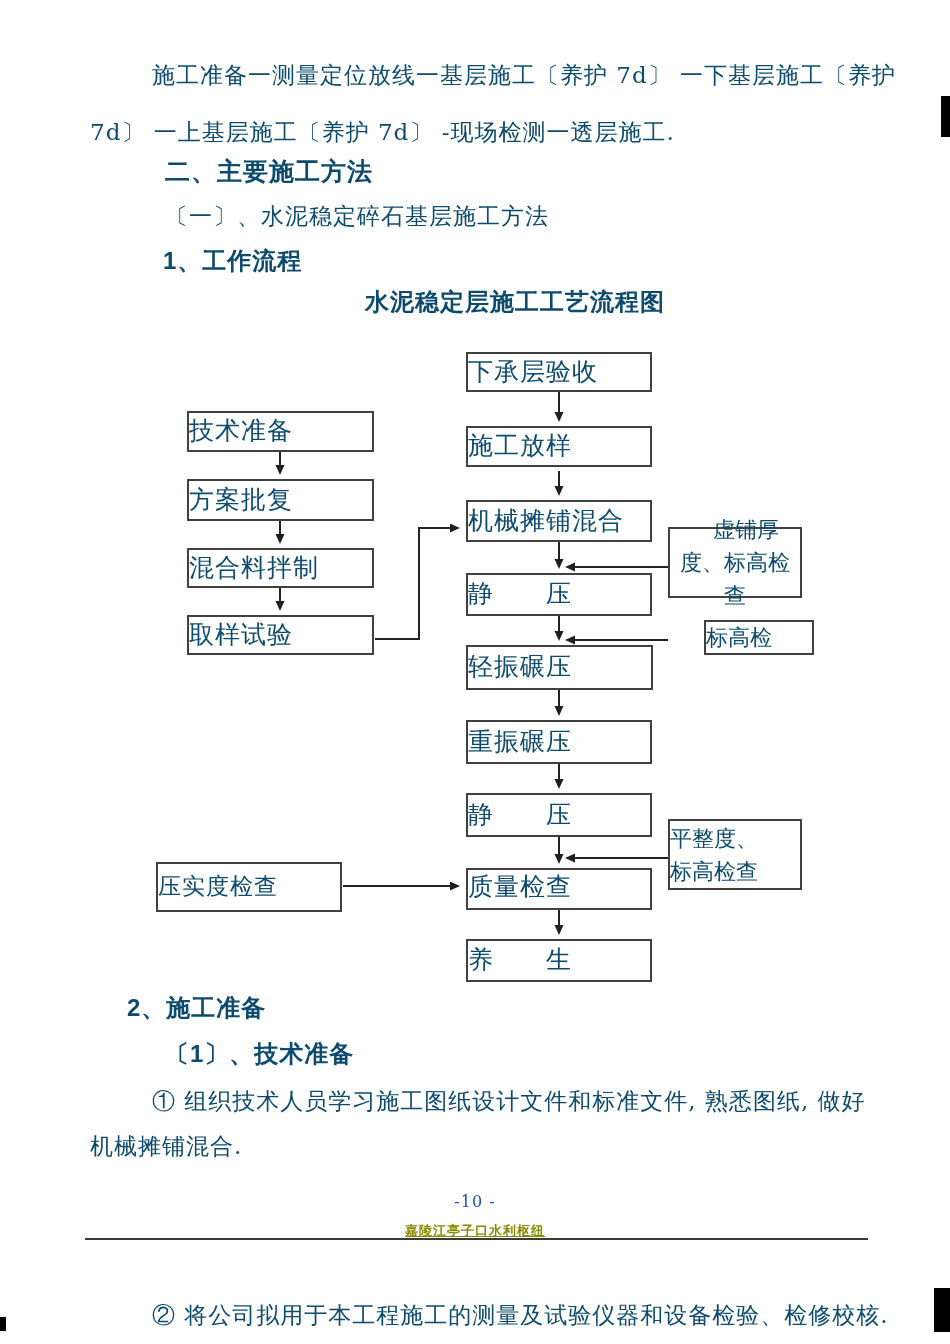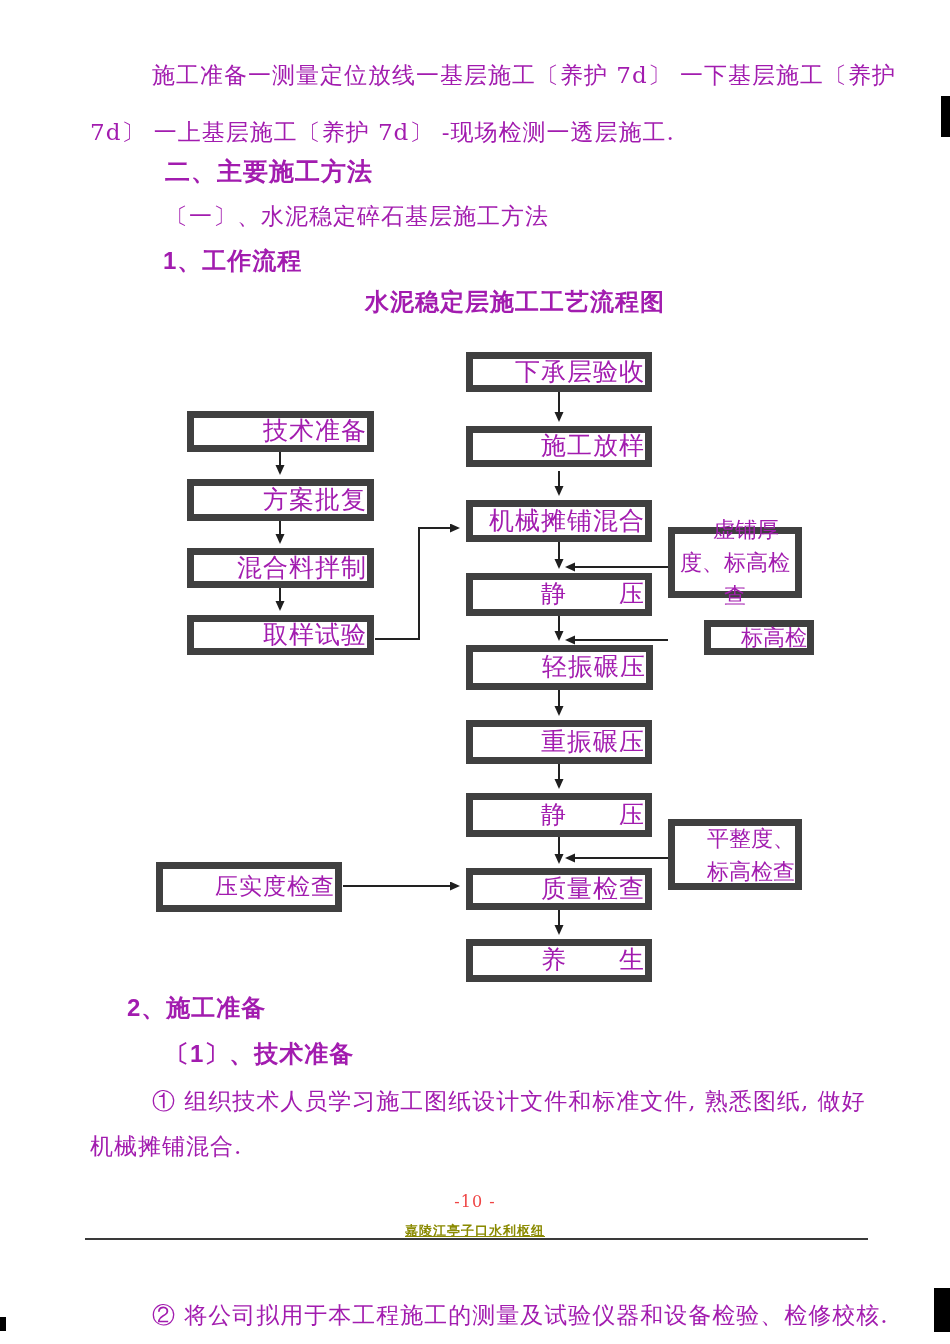--- a/index.html
+++ b/index.html
@@ -9,36 +9,36 @@
     background:#ffffff;
     font-family:"DejaVu Serif","Liberation Serif",serif;
     color:#1f1f1f;
     overflow:hidden;
   }
   .doc-line {
     position:absolute;
     font-size:23px;
     letter-spacing:1px;
     white-space:nowrap;
-    color:#a21caf;
+    color:#0c4a6e;
   }
   .h-bold {
     font-family:"Liberation Sans","DejaVu Sans",sans-serif;
     font-weight:bold;
   }
   .node {
     position:absolute;
     box-sizing:border-box;
-    border:7px solid #404040;
+    border:2px solid #404040;
     background:#ffffff;
     display:flex;
     align-items:center;
-    justify-content:flex-end;
+    justify-content:flex-start;
     text-align:center;
-    color:#a21caf;
+    color:#0c4a6e;
   }
   .node span { white-space:pre-line; line-height:1.45; }
   .node-main span, .node-left span { font-size:25px; letter-spacing:1px; }
   .node-side span { font-size:22px; line-height:1.5; }
   .node-compact span { font-size:23px; letter-spacing:1px; }
   .footer-line {
     position:absolute;
     left:85px; top:1238px;
     width:783px; height:2px;
     background:#3a3a3a;
@@ -51,21 +51,21 @@
     font-weight:bold;
     color:#8a8a00;
     text-decoration:underline;
     letter-spacing:1px;
   }
   .page-no {
     position:absolute;
     left:0; right:0; top:1192px;
     text-align:center;
     font-size:16px;
-    color:#ef4444;
+    color:#1d4ed8;
     letter-spacing:1px;
   }
   .scan-mark { position:absolute; background:#000000; }
   svg.flow-lines {
     position:absolute;
     left:0; top:0;
     pointer-events:none;
   }
 </style>
 </head>
@@ -124,21 +124,21 @@
   </div>
 <div class="node node-main" style="left:466px; top:645px; width:187px; height:45px;font-family:Liberation Serif, serif;">
     <span>轻振碾压</span>
   </div>
 <div class="node node-main" style="left:466px; top:720px; width:186px; height:44px;">
     <span>重振碾压</span>
   </div>
 <div class="node node-main" style="left:466px; top:793px; width:186px; height:44px;">
     <span>静　　压</span>
   </div>
-<div class="node node-main" style="left:466px; top:868px; width:186px; height:42px;">
+<div class="node node-main" style="left:466px; top:868px; width:186px; height:42px;font-family:Liberation Mono, monospace;">
     <span>质量检查</span>
   </div>
 <div class="node node-main" style="left:466px; top:939px; width:186px; height:43px;">
     <span>养　　生</span>
   </div>
 
 <div class="node node-left" style="left:187px; top:411px; width:187px; height:41px;">
     <span>技术准备</span>
   </div>
 <div class="node node-left" style="left:187px; top:479px; width:187px; height:42px;">

